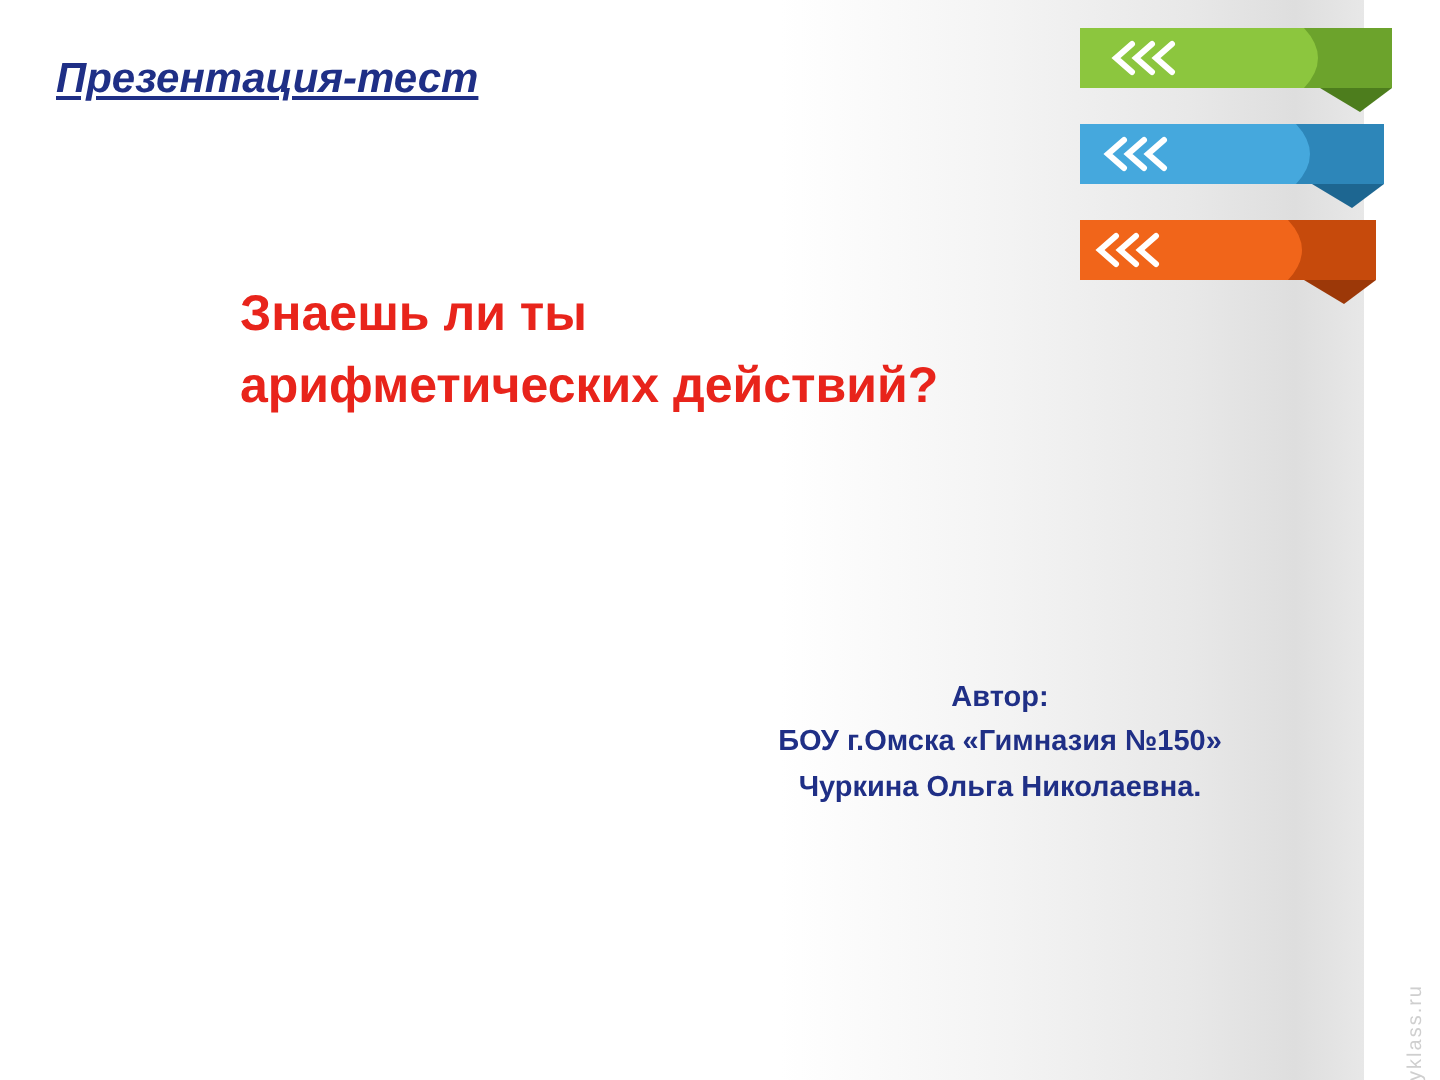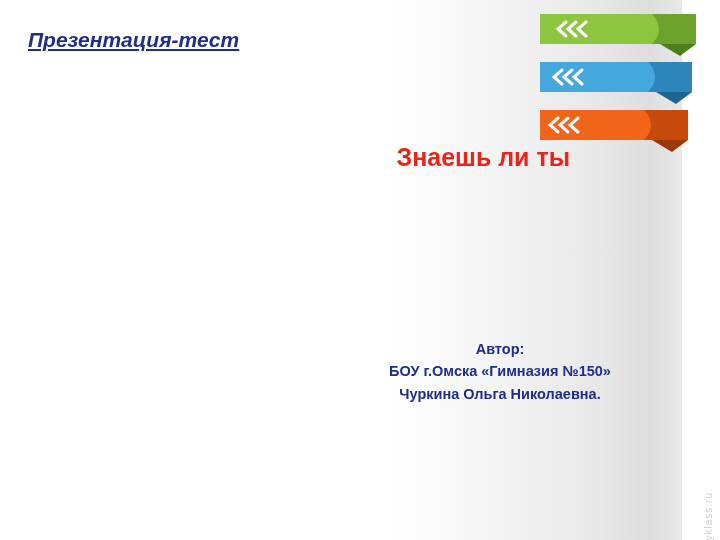--- a/index.html
+++ b/index.html
@@ -45,21 +45,21 @@
     font-style: italic;
     color: #1f2f86;
     text-decoration: underline;
     white-space: nowrap;
   }
   .main-title {
     position: absolute;
     left: 120px;
     top: 140px;
     width: 450px;
-    text-align: right;
+    text-align: left;
     font-size: 25px;
     font-weight: bold;
     color: #e8241b;
     line-height: 1.42;
   }
   .author-block {
     position: absolute;
     left: 330px;
     top: 338px;
     width: 340px;
@@ -135,20 +135,21 @@
       <g fill="none" stroke="#ffffff" stroke-width="3" stroke-linecap="round">
         <path d="M18 110 L10 117 L18 124"></path>
         <path d="M28 110 L20 117 L28 124"></path>
         <path d="M38 110 L30 117 L38 124"></path>
       </g>
     </g>
   </svg>
 
   <div class="main-title">
     <div>Знаешь ли ты</div>
+    <div>арифметических действий?</div>
   </div>
 
   <div class="author-block">
     <span class="author-heading">Автор:</span>
     <div>БОУ г.Омска «Гимназия №150»</div>
     <div>Чуркина Ольга Николаевна.</div>
   </div>
 
   <div class="watermark">www.tvoyklass.ru</div>
 

